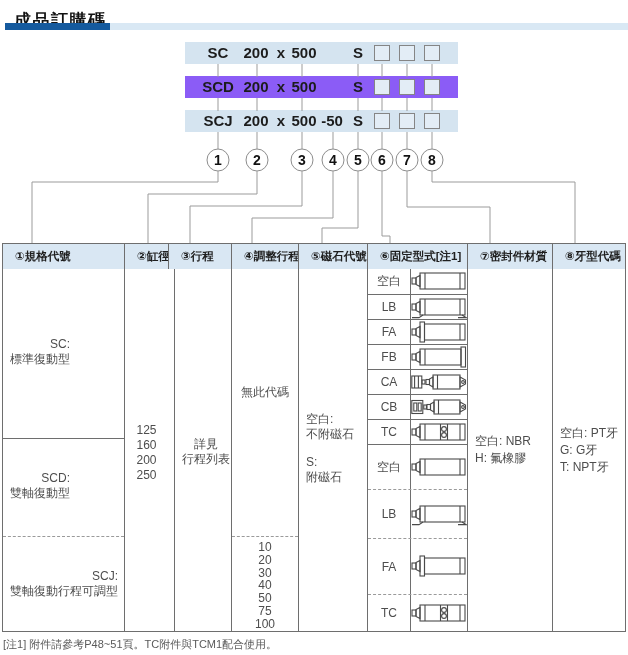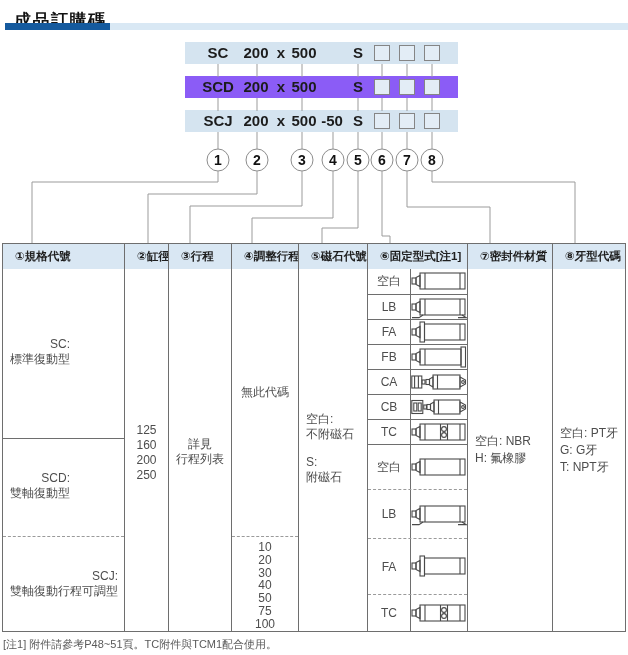--- a/index.html
+++ b/index.html
@@ -138,21 +138,21 @@
         <div class="bcol first" style="left: 0px; width: 121px;">
           <div class="block bodytext " style="top: 68px; left: 7px; white-space: nowrap;">SC:<br>標準復動型</div>
           <div class="sep solid" style="top: 169px;"></div>
           <div class="block bodytext " style="top: 202px; left: 7px; white-space: nowrap;">SCD:<br>雙軸復動型</div>
           <div class="sep dashed" style="top: 267px;"></div>
           <div class="block bodytext " style="top: 300px; left: 7px; white-space: nowrap;">SCJ:<br>雙軸復動行程可調型</div>
         </div>
         <div class="bcol" style="left: 121px; width: 44px;">
           <div class="block bodytext centered" style="top: 154px;">125<br>160<br>200<br>250</div>
         </div>
-        <div class="bcol" style="left: 165px; width: 63px;">
+        <div class="bcol" style="left: 171px; width: 63px;">
           <div class="block bodytext centered" style="top: 168px;">詳見<br>行程列表</div>
         </div>
         <div class="bcol" style="left: 228px; width: 67px;">
           <div class="block bodytext centered" style="top: 116px;">無此代碼</div>
           <div class="sep dashed" style="top: 267px;"></div>
           <div class="block bodytext centered" style="top: 272px; line-height: 12.8px;">10<br>20<br>30<br>40<br>50<br>75<br>100</div>
         </div>
         <div class="bcol" style="left: 295px; width: 69px;">
           <div class="block bodytext " style="top: 143px; left: 7px;">空白:<br>不附磁石</div>
           <div class="block bodytext " style="top: 186px; left: 7px;">S:<br>附磁石</div>

